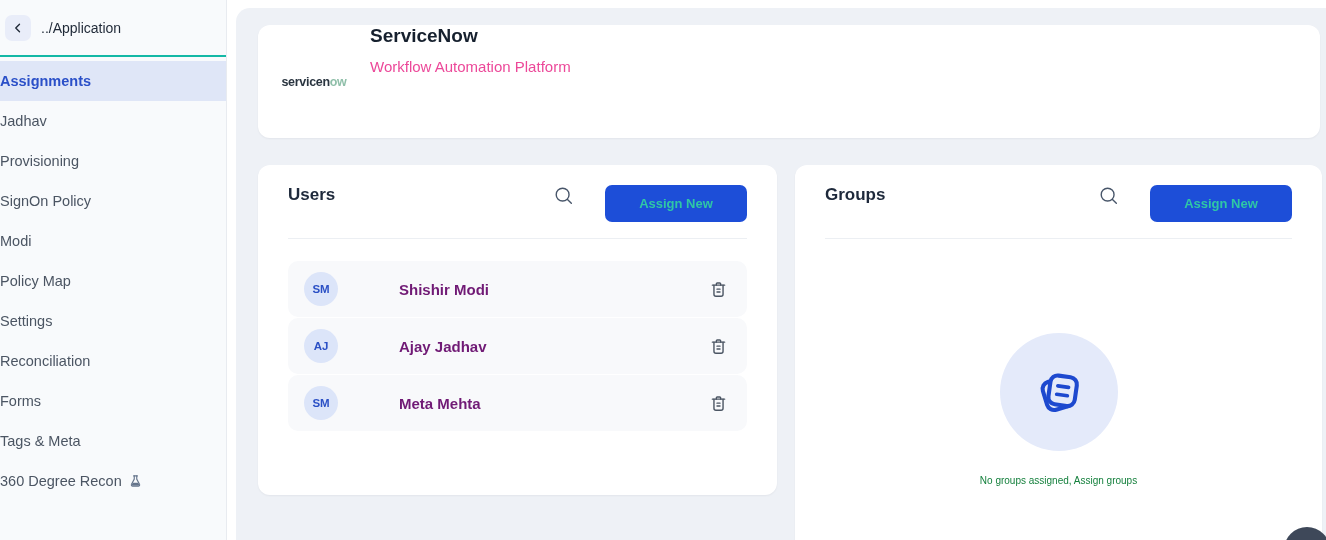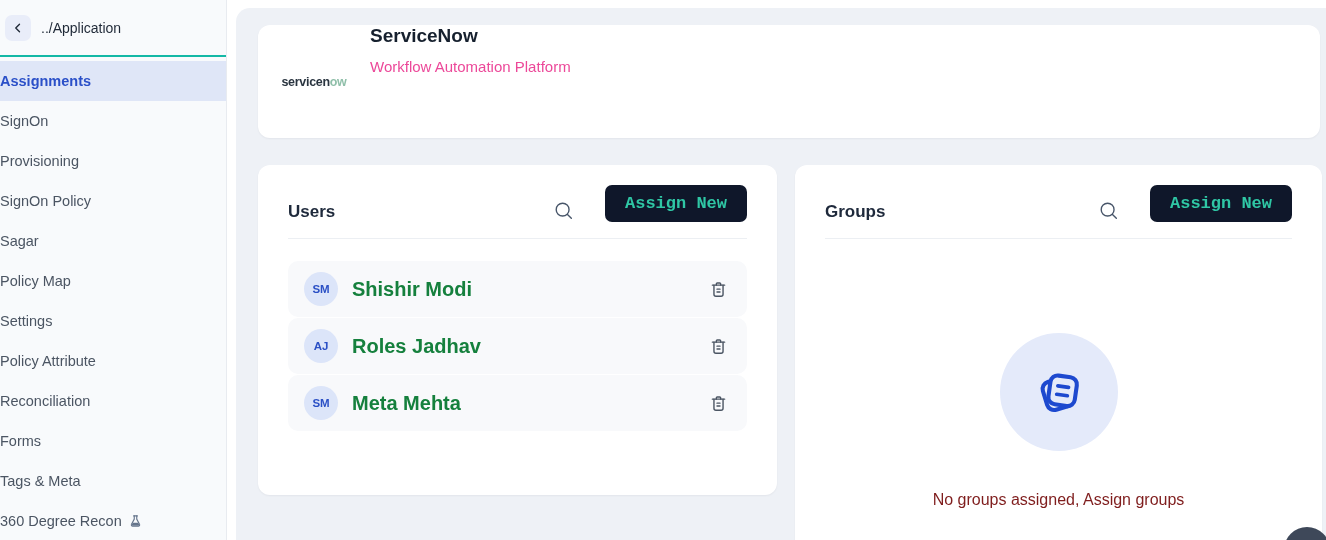--- a/index.html
+++ b/index.html
@@ -50,83 +50,82 @@
   .logo-box { width:112px; display:flex; justify-content:center; align-items:center; }
   .logo-word { font-size:12.5px; font-weight:bold; letter-spacing:-0.3px; color:#2a3540; }
   .logo-word .green { color:#8fbfa9; }
   .app-title { font-size:19px; font-weight:bold; color:#16202e; margin-bottom:11px; }
   .app-subtitle { font-size:15px; color:#ec4899; }
 
   
   .panel { position:absolute; top:165px; }
   .panel-users  { left:258px; width:519px; height:330px; }
   .panel-groups { left:795px; width:527px; height:390px; }
-  .panel-header { display:flex; align-items:flex-end; padding:20px 30px 0 30px;gap:8px; }
+  .panel-header { display:flex; align-items:flex-start; padding:20px 30px 0 30px;gap:8px; }
   .panel-title { flex:1; font-size:17px; font-weight:bold; color:#1e293b; }
   .search-btn {
     background:none; border:none; cursor:pointer; margin-right:22px;
     display:flex; align-items:center;
   }
   .assign-btn {
     width:142px; height:37px; border:none; border-radius:7px; cursor:pointer;
-    background:#0f172a; color:#2fc7a5; font-family:Liberation Mono, monospace;
-    font-size:17px; font-weight:bold;
+    background:#1d4ed8; color:#2fc7a5; font-family:Liberation Sans, sans-serif;
+    font-size:13px; font-weight:bold;
   }
   .panel-divider { height:1px; background:#eceff3; margin:16px 30px 0; }
 
   .user-list { padding:22px 30px 0; display:flex; flex-direction:column; gap:1px; }
   .user-row {
     height:56px; background:#f8f9fb; border-radius:10px;
     display:flex; align-items:center; padding:0 18px 0 16px; cursor:default;
   }
   .avatar {
     width:34px; height:34px; border-radius:50%; background:#dce5f9;
     color:#2b50c5; font-size:11.5px; font-weight:bold;
     display:flex; align-items:center; justify-content:center; margin-right:14px;
     flex:0 0 auto;
   }
-  .user-name { flex:1; font-size:20px; font-weight:bold; color:#15803d; }
+  .user-name { flex:1; font-size:15px; font-weight:bold; color:#701a75;margin-left:47px; }
   .trash-btn { background:none; border:none; cursor:pointer; display:flex; align-items:center; }
 
   .groups-body {
     position:absolute; left:0; right:0; top:168px;
     display:flex; flex-direction:column; align-items:center;
   }
   .empty-circle {
     width:118px; height:118px; border-radius:50%; background:#e4eafa;
     display:flex; align-items:center; justify-content:center;
   }
-  .empty-text { margin-top:40px; font-size:16px; color:#7f1d1d; }
+  .empty-text { margin-top:24px; font-size:10px; color:#15803d; }
 
   .chat-fab {
     position:absolute; left:1284px; top:527px; width:46px; height:46px;
     border-radius:50%; background:#3e4859; cursor:pointer;
   }
 </style>
 </head>
 <body>
 
 <div class="sidebar">
   <div class="back-row">
     <span class="back-chip">
       <svg width="12" height="12" viewBox="0 0 16 16" fill="none">
         <polyline points="10 3 5 8 10 13" stroke="#1f2937" stroke-width="1.8" stroke-linecap="round" stroke-linejoin="round"></polyline>
       </svg>
     </span>
     <span class="back-label">../Application</span>
   </div>
   <div class="nav">
     <div class="nav-item active">Assignments</div>
-    <div class="nav-item">SignOn</div>
+    <div class="nav-item">Jadhav</div>
     <div class="nav-item">Provisioning</div>
     <div class="nav-item">SignOn Policy</div>
-    <div class="nav-item">Sagar</div>
+    <div class="nav-item">Modi</div>
     <div class="nav-item">Policy Map</div>
     <div class="nav-item">Settings</div>
-    <div class="nav-item">Policy Attribute</div>
     <div class="nav-item">Reconciliation</div>
     <div class="nav-item">Forms</div>
     <div class="nav-item">Tags &amp; Meta</div>
     <div class="nav-item">
       <span>360 Degree Recon</span>
       <svg class="flask" width="15" height="15" viewBox="0 0 24 24" fill="none">
         <path d="M9 3h6" stroke="#64748b" stroke-width="1.8" stroke-linecap="round"></path>
         <path d="M10 3v5.2L5.6 16.5A2 2 0 0 0 7.4 19.5h9.2a2 2 0 0 0 1.8-3L14 8.2V3" stroke="#64748b" stroke-width="1.8" stroke-linecap="round" stroke-linejoin="round"></path>
         <path d="M7.6 14h8.8l1.3 2.6a1.4 1.4 0 0 1-1.3 2H7.6a1.4 1.4 0 0 1-1.3-2L7.6 14z" fill="#64748b"></path>
       </svg>
@@ -169,21 +168,21 @@
           <path d="M9.5 7V5.6a1.1 1.1 0 0 1 1.1-1.1h2.8a1.1 1.1 0 0 1 1.1 1.1V7"></path>
           <path d="M6.8 7v10.4a2.3 2.3 0 0 0 2.3 2.3h5.8a2.3 2.3 0 0 0 2.3-2.3V7"></path>
           <path d="M10.3 11.6h3.4"></path>
           <path d="M10.3 14.8h3.4"></path>
         </svg>
       </button>
     </div>
 
     <div class="user-row">
       <span class="avatar">AJ</span>
-      <span class="user-name">Roles Jadhav</span>
+      <span class="user-name">Ajay Jadhav</span>
       <button class="trash-btn">
         <svg width="21" height="21" viewBox="0 0 24 24" fill="none" stroke="#4b5563" stroke-width="1.6" stroke-linecap="round" stroke-linejoin="round">
           <path d="M5 7h14"></path>
           <path d="M9.5 7V5.6a1.1 1.1 0 0 1 1.1-1.1h2.8a1.1 1.1 0 0 1 1.1 1.1V7"></path>
           <path d="M6.8 7v10.4a2.3 2.3 0 0 0 2.3 2.3h5.8a2.3 2.3 0 0 0 2.3-2.3V7"></path>
           <path d="M10.3 11.6h3.4"></path>
           <path d="M10.3 14.8h3.4"></path>
         </svg>
       </button>
     </div>

